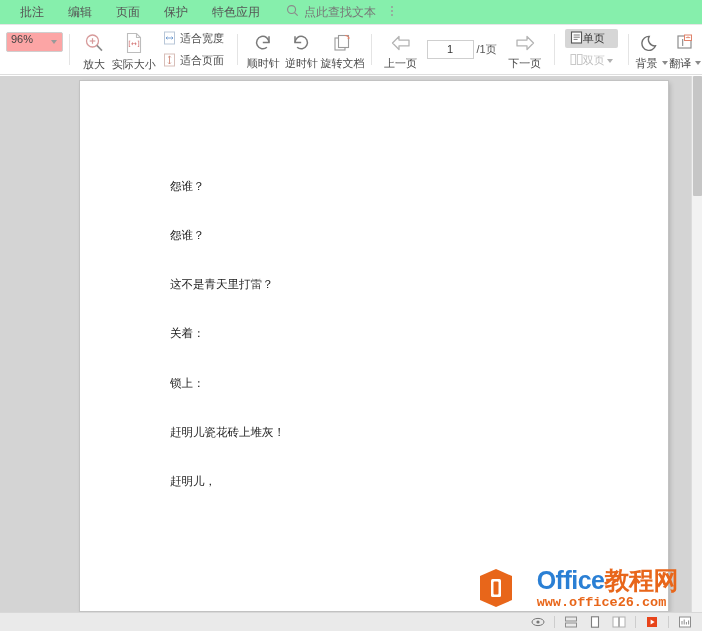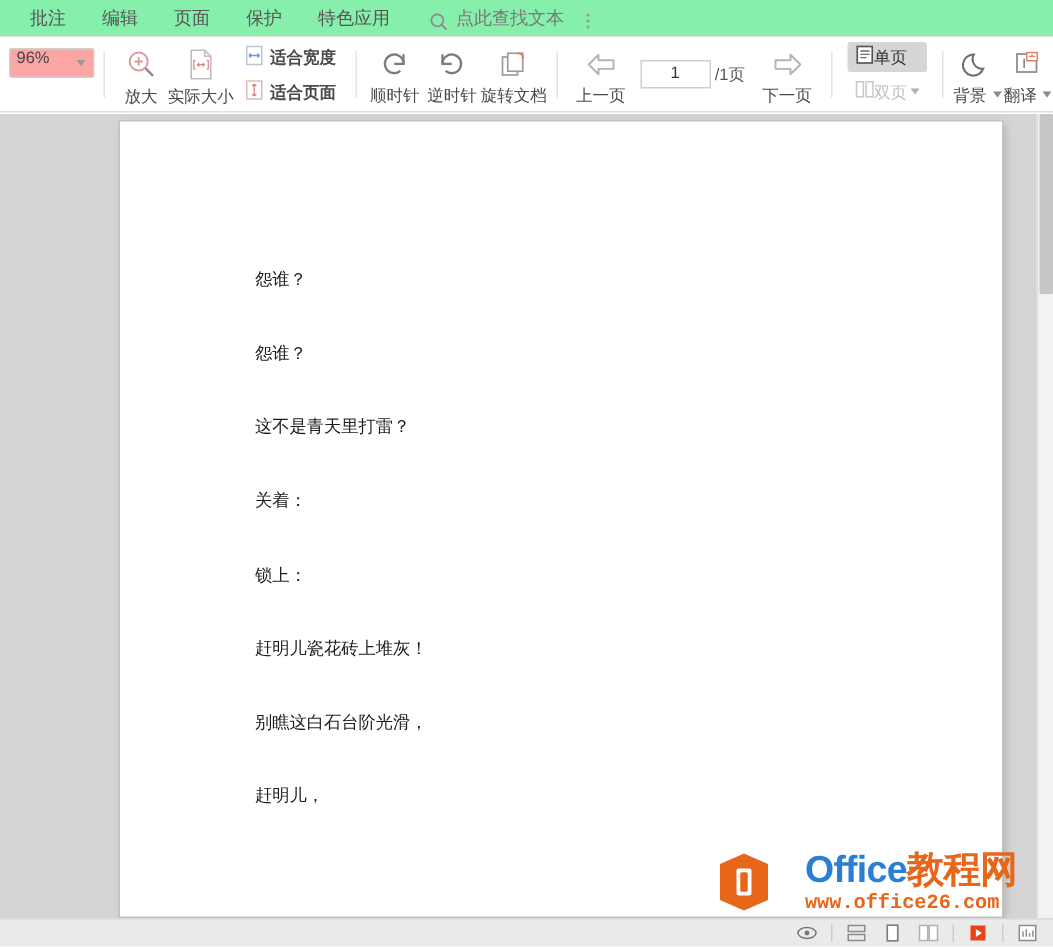--- a/index.html
+++ b/index.html
@@ -22,21 +22,21 @@
     border-bottom: 1px solid #e6e6e6;
   }
   .menu-item {
     padding: 2px 12px;
     color: #555;
     white-space: nowrap;
     cursor: default;
   }
   .search-wrap {
     display: flex;
-    align-items: flex-end;
+    align-items: flex-start;
     gap: 5px;
     margin-left: 14px;
     color: #777;
     font-size: 12px;
   }
   .search-ico { width: 13px; height: 13px; display:block; }
   .kebab {
     margin-left: 7px;
     display: flex; flex-direction: column; gap: 2px;
     padding: 2px 3px;
@@ -95,21 +95,20 @@
     justify-content: center;
     gap: 4px;
     padding: 0 5px;
   }
   .stack-row {
     display: flex; align-items: center; gap: 4px;
     font-size: 11px; color: #4a4a4a;
     padding: 1px 2px;
     white-space: nowrap;
     cursor: default;
-    font-weight: bold;
   }
 
   .pager {
     display: flex; align-items: stretch;
   }
   .page-input {
     width: 47px; height: 19px;
     border: 1px solid #cfcfcf;
     background: #fff;
     font-size: 11px;
@@ -437,21 +436,20 @@
 
 <div class="docarea">
   <div class="page">
     <div class="poem">
       <div>怨谁？</div>
       <div>怨谁？</div>
       <div>这不是青天里打雷？</div>
       <div>关着：</div>
       <div>锁上：</div>
       <div>赶明儿瓷花砖上堆灰！</div>
-      <div>别瞧这白石台阶光滑，</div>
       <div>赶明儿，</div>
       
       
       
       
       
       
       
       
       

